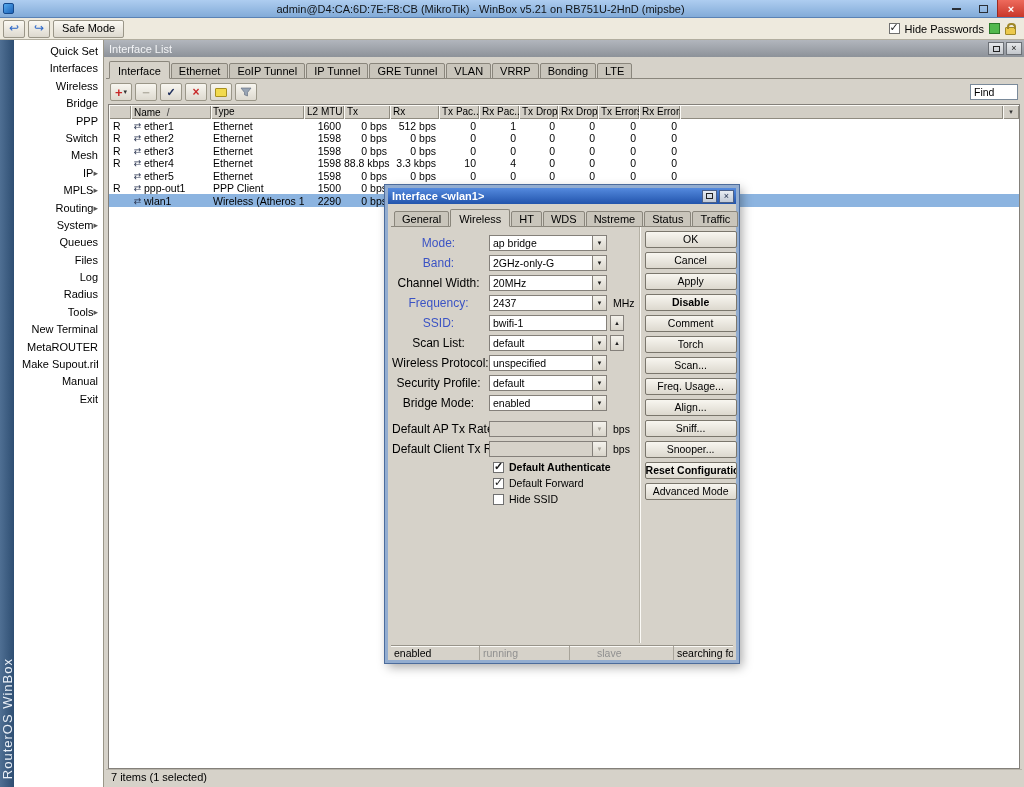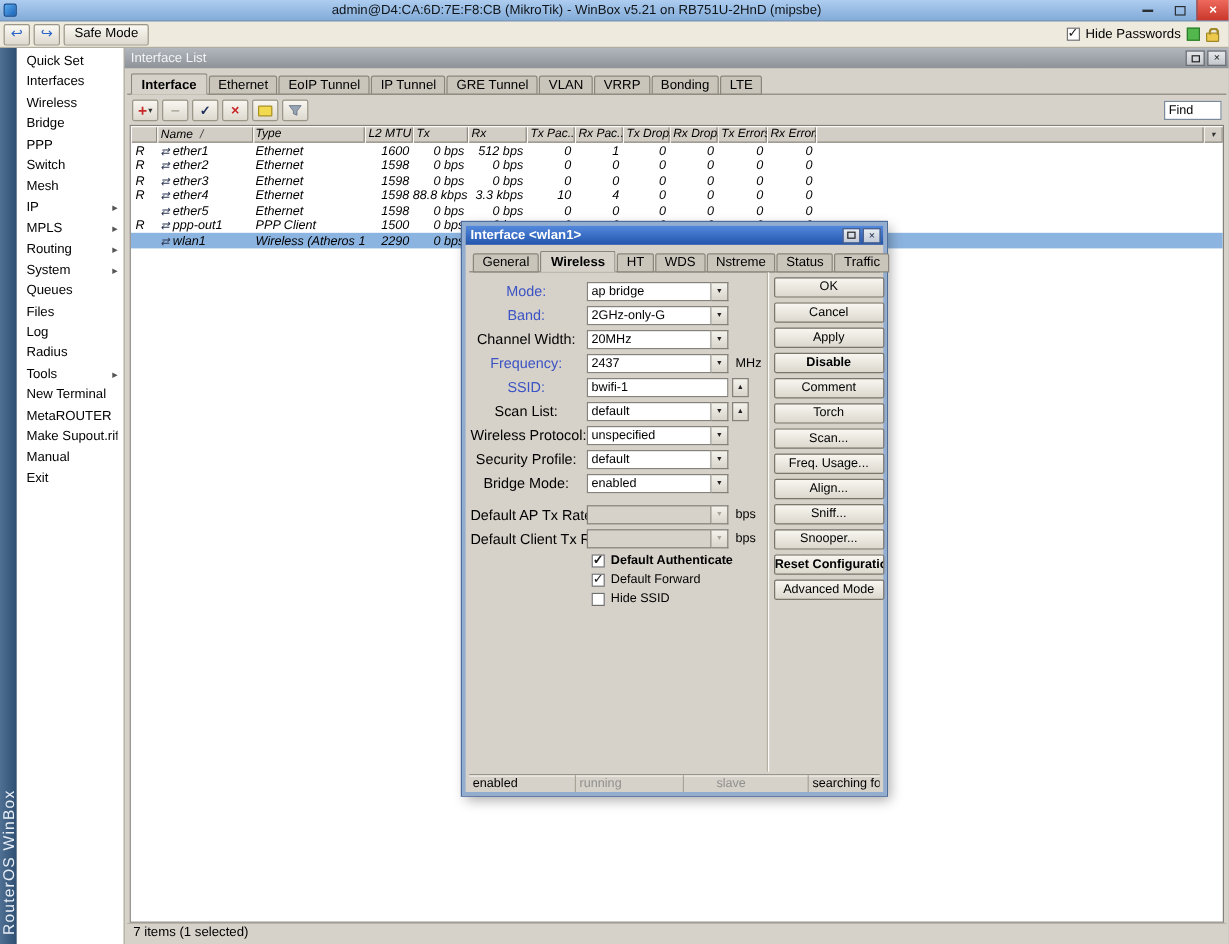--- a/index.html
+++ b/index.html
@@ -37,49 +37,49 @@
     border:2px solid #a08828;border-bottom:none;border-radius:4px 4px 0 0;}
   
   .brand{position:absolute;top:40px;left:0;width:14px;bottom:0;
     background:linear-gradient(90deg,#4f6f93,#2e4e72);}
   .brand span{position:absolute;bottom:8px;left:0;width:14px;writing-mode:vertical-rl;
     transform:rotate(180deg);color:#e9eff7;font-size:13px;letter-spacing:1px;white-space:nowrap;}
   
   .sidebar{position:absolute;top:40px;left:14px;width:90px;bottom:0;background:#fff;
     border-right:1px solid #9a9688;padding-top:3px;}
   .side-item{height:17.4px;line-height:17.4px;padding:0 5px 0 8px;display:flex;cursor:default;}
-  .side-item .lbl{flex:1;white-space:nowrap;overflow:hidden;}
+  .side-item .lbl{flex:1;white-space:nowrap;overflow:hidden;text-align:right;}
   .side-item .arr{color:#555;font-size:9px;}
   
   .main{position:absolute;top:40px;left:104px;right:0;bottom:0;background:#c8c4ba;}
   .win-title{height:17px;background:linear-gradient(180deg,#b2b6bd,#8d9299);display:flex;
     align-items:center;color:#f3f4f6;padding-left:5px;}
   .win-title .t{flex:1;}
   .mini-btn{width:16px;height:13px;margin-right:2px;border:1px solid #6c7076;
     background:linear-gradient(#e6e8eb,#c3c7cc);display:flex;align-items:center;justify-content:center;
     color:#222;font-size:9px;line-height:9px;}
   .sq{width:7px;height:6px;border:1px solid #222;}
   .win-body{display:flex;flex-direction:column;height:calc(100% - 17px);padding:2px;background:#d6d2c9;}
   .tabs{display:flex;align-items:flex-end;padding:2px 3px 0;border-bottom:1px solid #8a867c;}
   .tab{border:1px solid #8a867c;border-radius:2px 2px 0 0;background:#c9c5bb;
     padding:1px 7px;margin:0 1px -1px 0;height:16px;line-height:13px;white-space:nowrap;}
-  .tab.active{background:#d6d2c9;border-bottom-color:#d6d2c9;height:18px;line-height:15px;padding:2px 8px;font-weight:bold;}
+  .tab.active{background:#d6d2c9;border-bottom-color:#d6d2c9;height:18px;line-height:15px;padding:2px 8px;}
   .list-toolbar{display:flex;align-items:center;gap:3px;padding:4px 4px 3px;}
   .ibtn{height:18px;min-width:22px;border:1px solid #9a9688;border-radius:2px;
     background:linear-gradient(#f8f6f0,#ddd9cf);display:flex;align-items:center;justify-content:center;gap:1px;padding:0 2px;}
   .plus{color:#c82828;font-size:13px;font-weight:bold;line-height:11px;}
   .small-chev{font-size:7px;color:#333;}
   .minus{color:#b4b0a4;font-size:13px;font-weight:bold;}
   .okck{color:#20305c;font-size:11px;font-weight:bold;}
   .xcross{color:#c82828;font-size:12px;font-weight:bold;}
   .note{width:12px;height:9px;background:#f2da4e;border:1px solid #a89020;border-radius:1px;}
   .find{margin-left:auto;width:48px;height:16px;border:1px solid #7a8a9a;background:#fff;
     padding:1px 3px;font-size:10.5px;line-height:13px;}
   .list{flex:1;min-height:0;margin:0 2px;border:1px solid #84807a;background:#fff;
-    display:flex;flex-direction:column;overflow:hidden;font-style:italic;}
+    display:flex;flex-direction:column;overflow:hidden;}
   .thead{display:flex;height:14px;background:#d2cec5;font-size:10px;flex:0 0 14px;}
   .th{box-shadow:inset 1px 1px 0 #fbfaf6, inset -1px -1px 0 #8f8b80;
     padding:1px 0 0 3px;white-space:nowrap;overflow:hidden;}
   .sort{color:#444;margin-left:6px;}
   .tr{display:flex;height:12.5px;line-height:12px;font-size:10.5px;flex:0 0 12.5px;}
   .tr.selected{background:#8cb4e0;}
   .td{white-space:nowrap;overflow:hidden;padding-top:0.5px;}
   .num{text-align:right;padding-right:3px;}
   .c-flag{width:22px;padding-left:4px;}
   .c-name{width:80px;display:flex;align-items:center;}

